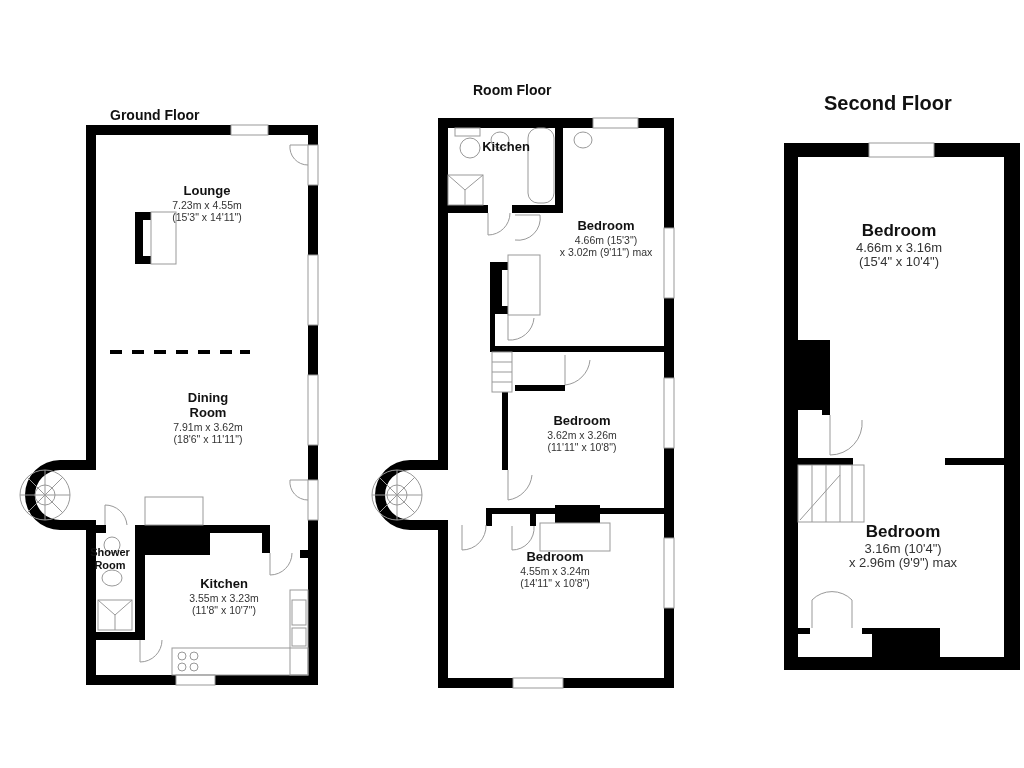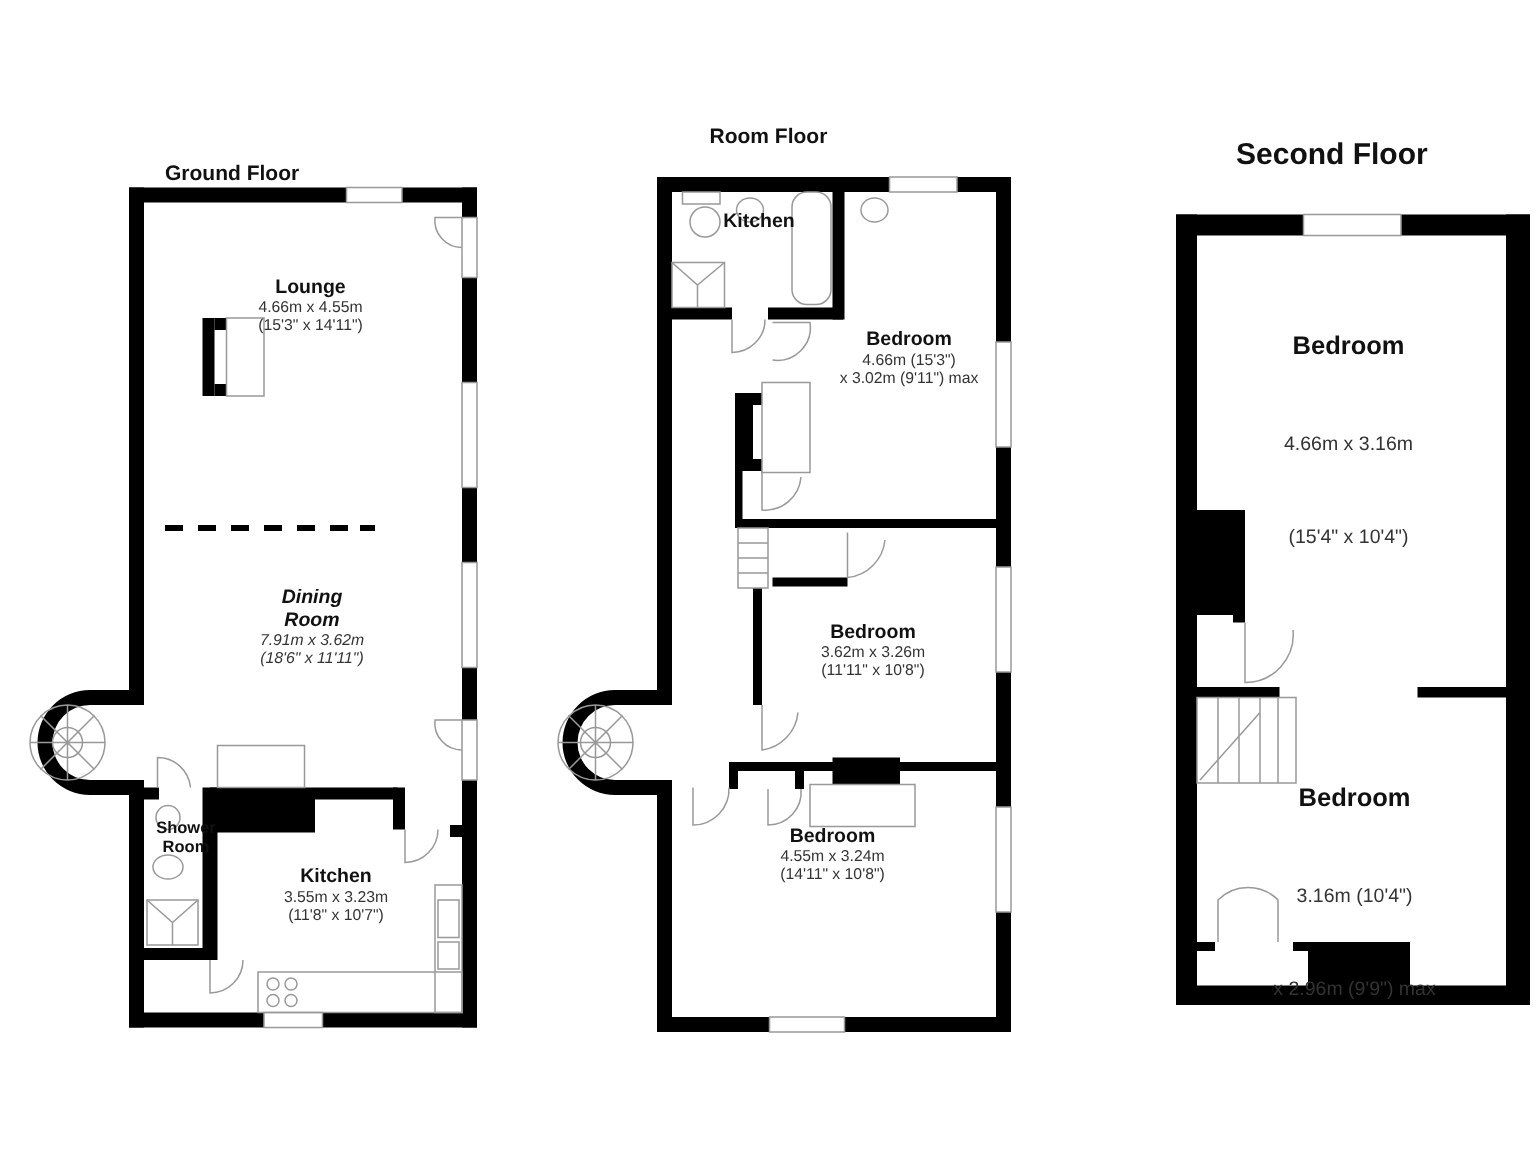--- a/index.html
+++ b/index.html
@@ -3,21 +3,21 @@
 <meta charset="utf-8">
 <style>
   html, body { margin: 0; padding: 0; background: #ffffff; }
   body { width: 1024px; height: 768px; position: relative; overflow: hidden; font-family: "Liberation Sans", sans-serif; }
   svg { position: absolute; left: 0; top: 0; }
   .floor-title { position: absolute; font-weight: bold; color: #111; white-space: nowrap; }
   .room-label { position: absolute; text-align: center; color: #222; line-height: 1.15; transform: translateX(-50%); white-space: nowrap; }
   .room-name { font-weight: bold; font-size: 13px; display: block; color: #111; }
   .room-dim { font-size: 10.5px; display: block; color: #333; }
   .sf .room-name { font-size: 17px; }
-  .sf .room-dim { font-size: 13px; margin-top: 48px; }
+  .sf .room-dim { font-size: 13px; }
 </style>
 </head>
 <body>
 
 <svg width="1024" height="768" viewBox="0 0 1024 768">
 
   <g fill="#000">
 
     <rect x="86" y="125" width="10" height="345"></rect>
     <rect x="86" y="125" width="145" height="10"></rect>
@@ -185,30 +185,30 @@
     <path d="M812 465 L812 522 M826 465 L826 522 M840 465 L840 522 M852 465 L852 522 M800 520 L840 475"></path>
   </g>
 </svg>
 
 <div class="floor-title" style="left:110px; top:88px; font-size:14px;margin-top:19px;">Ground Floor</div>
 <div class="floor-title" style="left:473px; top:82px; font-size:14px;">Room Floor</div>
 <div class="floor-title" style="left:824px; top:92px; font-size:20px;">Second Floor</div>
 
 <div class="room-label" style="left:207px; top:184px;text-align:center;">
   <span class="room-name">Lounge</span>
-  <span class="room-dim">4.66m x 4.55m</span>
+  <span class="room-dim">7.23m x 4.55m</span>
   <span class="room-dim">(15'3" x 14'11")</span>
 </div>
-<div class="room-label" style="left:208px; top:391px;font-style:italic;">
+<div class="room-label" style="left:208px; top:391px;">
   <span class="room-name">Dining</span>
   <span class="room-name">Room</span>
   <span class="room-dim">7.91m x 3.62m</span>
   <span class="room-dim">(18'6" x 11'11")</span>
 </div>
-<div class="room-label" style="left:124px; top:546px;">
+<div class="room-label" style="left:110px; top:546px;">
   <span class="room-name" style="font-size:11px;">Shower</span>
   <span class="room-name" style="font-size:11px;">Room</span>
 </div>
 <div class="room-label" style="left:224px; top:577px;">
   <span class="room-name">Kitchen</span>
   <span class="room-dim">3.55m x 3.23m</span>
   <span class="room-dim">(11'8" x 10'7")</span>
 </div>
 
 <div class="room-label" style="left:506px; top:140px;">

